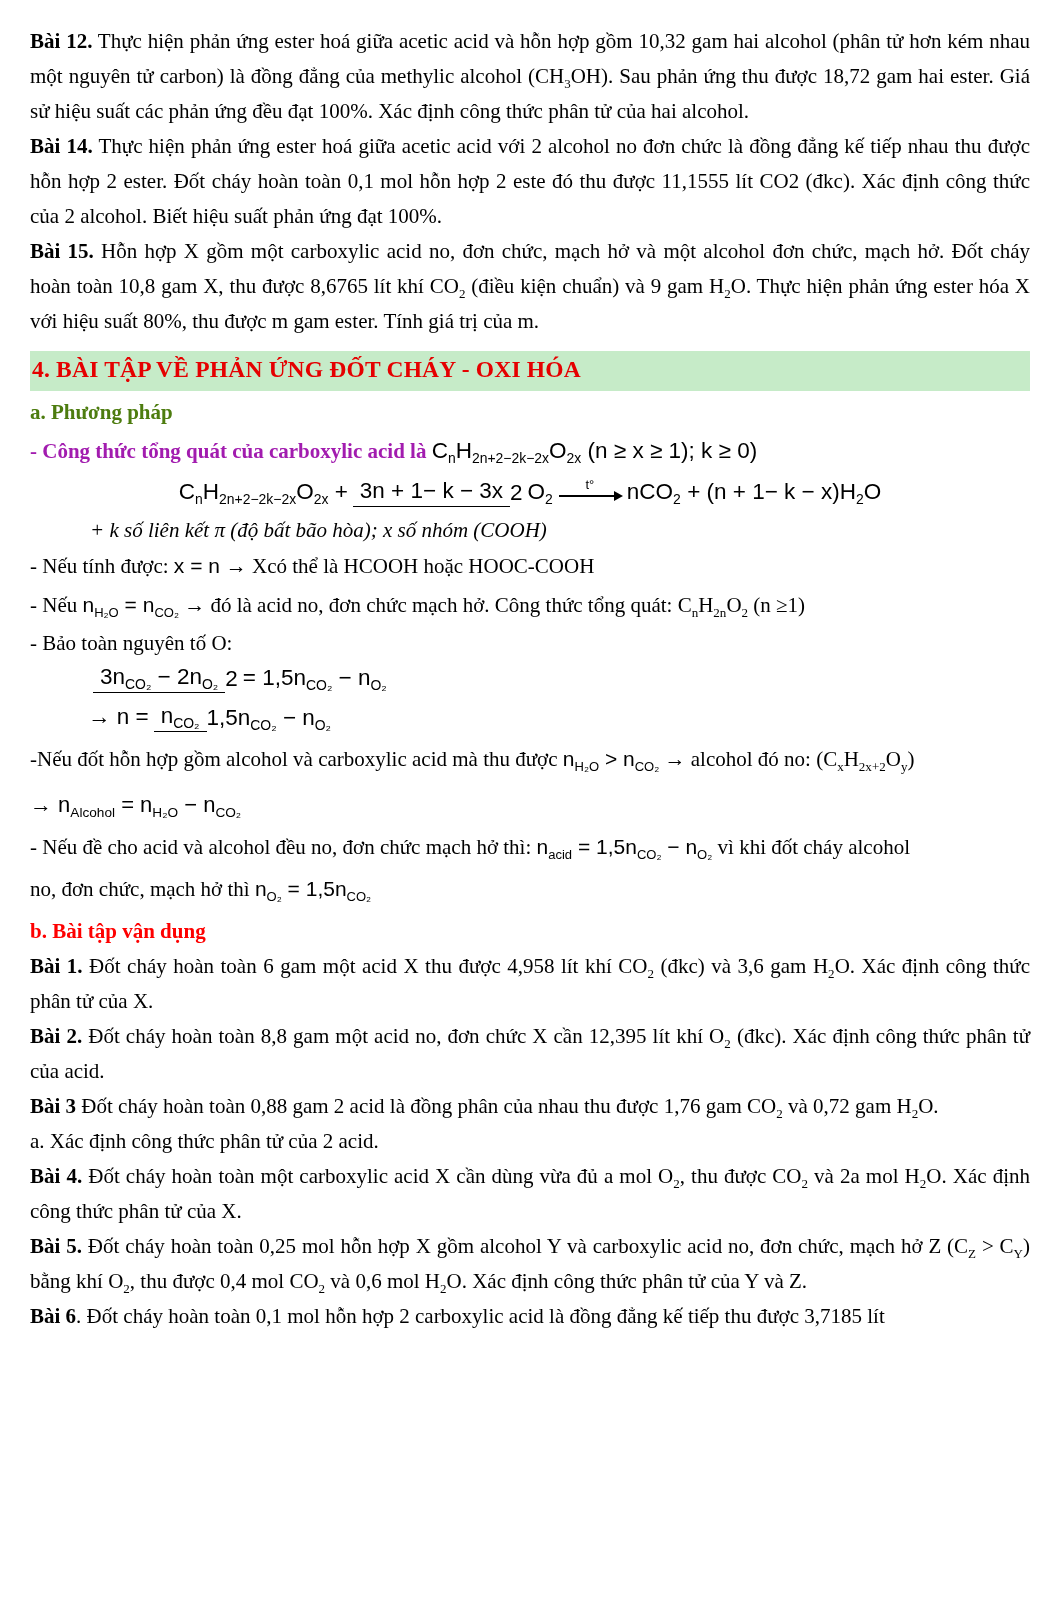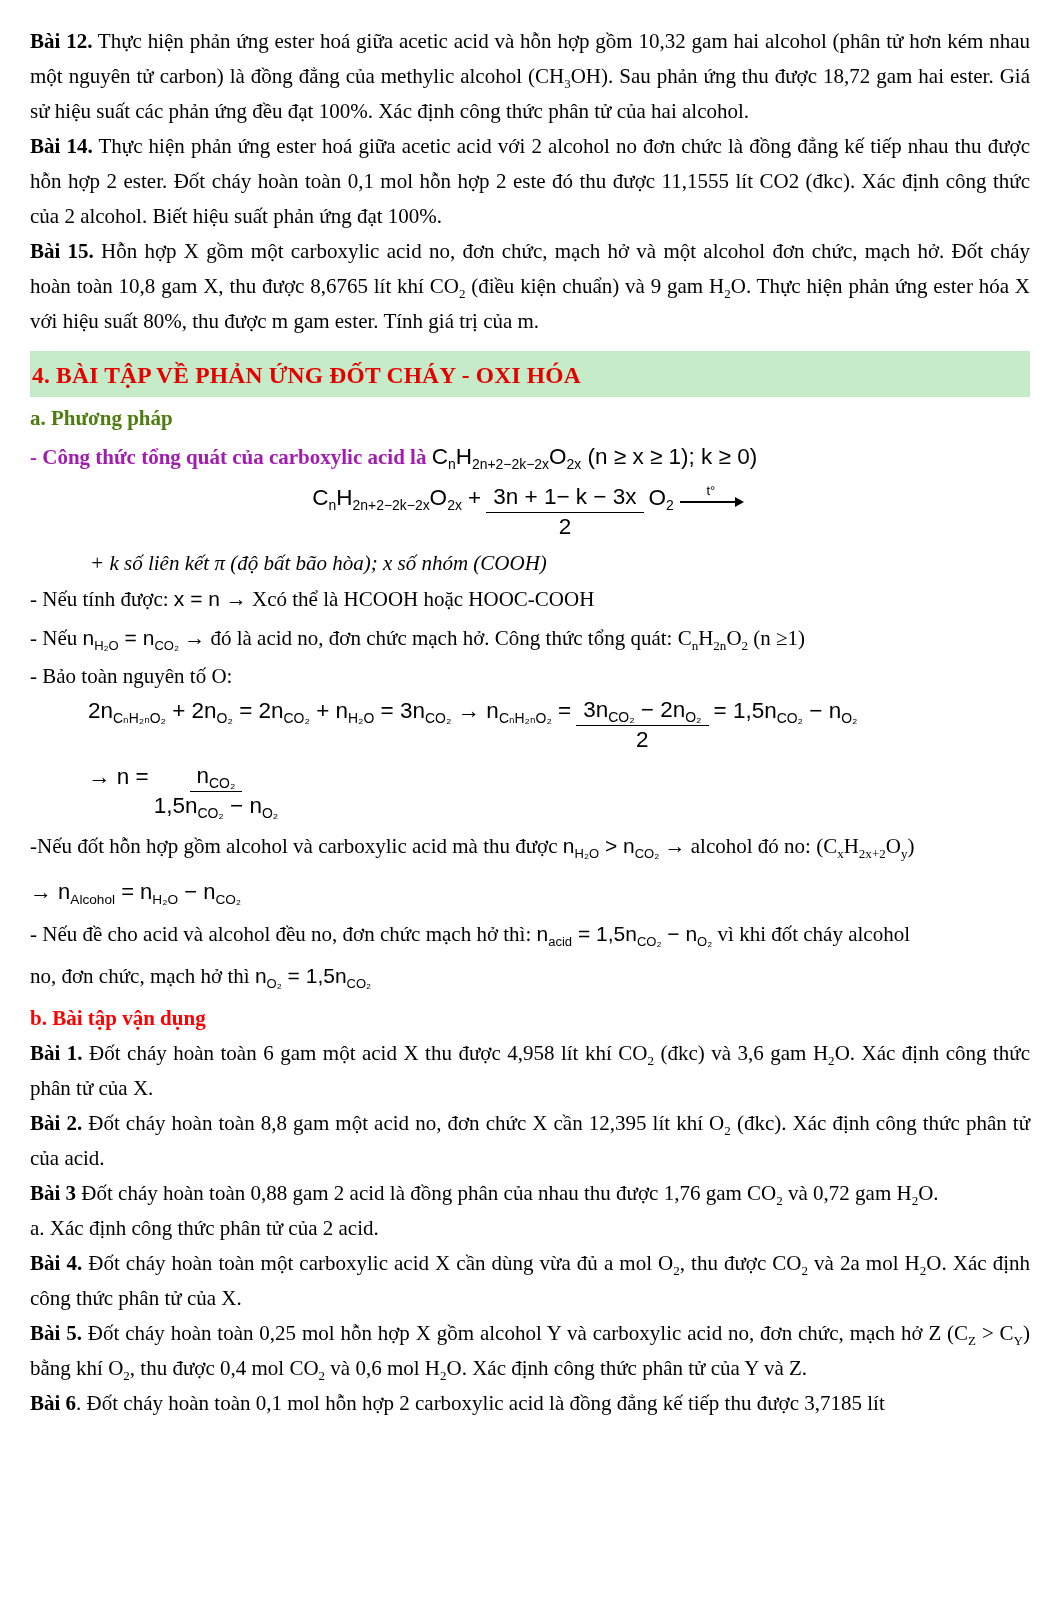--- a/index.html
+++ b/index.html
@@ -9,36 +9,36 @@
     padding:24px 30px 0 30px;
     font-family:"Liberation Serif","DejaVu Serif",serif;
     font-size:21px;line-height:35px;
     overflow:hidden;
   }
   p{margin:0;}
   .para{text-align:justify;}
   .blabel{font-weight:bold;}
   .section-bar{
     margin:12px 0 4px 0;
-    padding:10px 4px 7px 2px;
+    padding:4px 4px 7px 2px;
     font-weight:bold;font-size:23.5px;line-height:29px;
     letter-spacing:0.2px;
   }
   .red-line{font-weight:bold;}
   .m{font-family:"Liberation Sans","DejaVu Sans",sans-serif;}
   sub{font-size:0.62em;line-height:0;vertical-align:-0.35em;}
   .mline{line-height:42px;}
   .eq-row{
     display:flex;flex-wrap:nowrap;
     font-size:22.5px;line-height:28px;
     margin:6px 0;
   }
   .eq-row.centered{justify-content:center;}
   .eq-row.indent{margin-left:55px;}
-  .frac{display:inline-flex;flex-direction:column;align-items:center;margin:0 5px;line-height:26px;}
+  .frac{display:inline-flex;flex-direction:row;align-items:center;margin:0 5px;line-height:26px;}
   .frac .num{border-bottom:1.6px solid #000;padding:0 7px 2px 7px;}
   .frac .den{padding-top:1px;}
   .rxn-arrow{display:inline-flex;flex-direction:column;align-items:center;margin:0 6px;line-height:1;}
   .rxn-arrow .tlbl{font-size:13px;margin-bottom:4px;}
   .arrow-line{position:relative;display:block;width:62px;height:2px;background:#000;}
   .arrow-line::after{
     content:"";position:absolute;right:-2px;top:-4.5px;
     border-top:5.5px solid transparent;border-bottom:5.5px solid transparent;
     border-left:9px solid #000;
   }
@@ -67,32 +67,32 @@
     <span>C<sub>n</sub>H<sub>2n+2−2k−2x</sub>O<sub>2x</sub> +</span>
     <span class="frac">
       <span class="num">3n + 1− k − 3x</span>
       <span class="den">2</span>
     </span>
     <span>O<sub>2</sub></span>
     <span class="rxn-arrow">
       <span class="tlbl">t°</span>
       <span class="arrow-line"></span>
     </span>
+    <span>nCO<sub>2</sub> + (n + 1− k − x)H<sub>2</sub>O</span>
   </div>
 
   <p class="italic-note">+ k số liên kết π (độ bất bão hòa); x số nhóm (COOH)</p>
 
   <p class="para">- Nếu tính được: <span class="m">x = n </span> → Xcó thể là HCOOH hoặc HOOC-COOH</p>
 
   <p class="para mline">- Nếu <span class="m">n<sub>H₂O</sub> = n<sub>CO₂</sub></span> → đó là acid no, đơn chức mạch hở. Công thức tổng quát: C<sub>n</sub>H<sub>2n</sub>O<sub>2</sub> (n ≥1)</p>
 
   <p class="para">- Bảo toàn nguyên tố O:</p>
 
   <div class="eq-row indent m gap-top" style="margin-left:58px;">
-    <span>2n<sub>CₙH₂ₙO₂</sub> + 2n<sub>O₂</sub> = 2n<sub>CO₂</sub> + n<sub>H₂O</sub> = 3n<sub>CO₂</sub> → n<sub>CₙH₂ₙO₂</sub> =</span>
     <span class="frac">
       <span class="num">3n<sub>CO₂</sub> − 2n<sub>O₂</sub></span>
       <span class="den">2</span>
     </span>
     <span>= 1,5n<sub>CO₂</sub> − n<sub>O₂</sub></span>
   </div>
 
   <div class="eq-row indent m" style="margin-left:58px;margin-top:10px;">
     <span>→ n =</span>
     <span class="frac">

